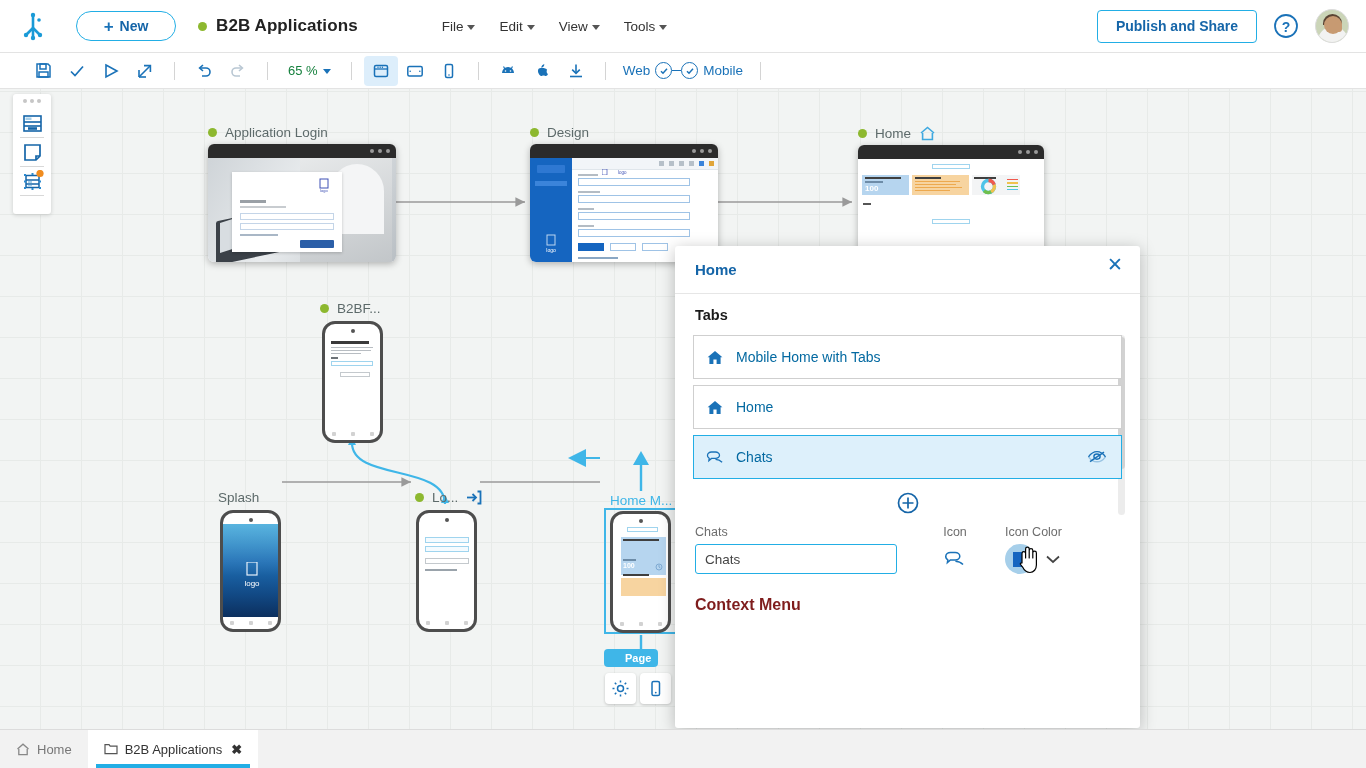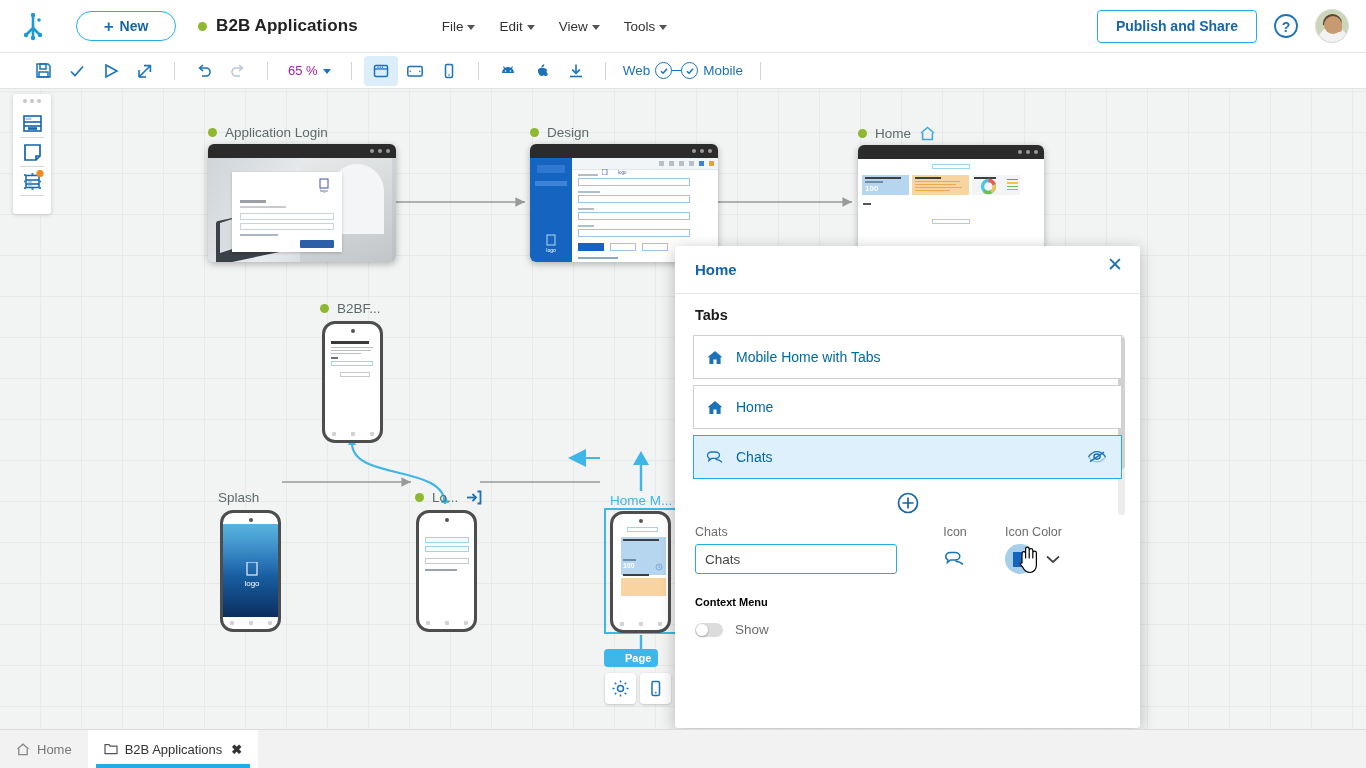--- a/index.html
+++ b/index.html
@@ -80,21 +80,21 @@
   .tb-icon {
     width: 34px; height: 30px;
     display: flex; align-items: center; justify-content: center;
     cursor: pointer; color: #1a72b8;
   }
   .tb-icon.disabled { color: #b9c7d3; }
   .tb-icon.active { background: #ddeefb; border-radius: 4px; }
   .tb-sep { width: 1px; height: 18px; background: #d4d4d4; margin: 0 12px; }
   .zoom-ctl {
     display: flex; align-items: center; gap: 5px;
-    color: #a21caf; font-size: 13px; cursor: pointer; padding: 0 8px;
+    color: #15803d; font-size: 13px; cursor: pointer; padding: 0 8px;
   }
   .caret-b { display:inline-block; width:0;height:0;
     border-left:4px solid transparent;border-right:4px solid transparent;
     border-top:5px solid #1a72b8; margin-top:2px; }
   .platform-group { display: flex; align-items: center; gap: 0px; color: #1a72b8; font-size: 13.5px; }
   .plat-label { margin: 0 5px; }
   .chk-circle {
     width: 17px; height: 17px; border-radius: 50%;
     border: 1.6px solid #1a72b8; display: flex; align-items: center; justify-content: center;
     cursor: pointer;
@@ -227,21 +227,21 @@
   .icon-col { width: 80px; text-align:center; margin-left: 18px; }
   .icon-col .fld-label { text-align:center; }
   .icon-pick { height:30px; display:flex;align-items:center;justify-content:center; color:#1a72b8; cursor:pointer;}
   .color-col { margin-left: 10px; }
   .color-row { display:flex; align-items:center; gap: 10px; height: 30px; }
   .swatch-outer {
     width: 30px; height: 30px; border-radius: 50%; background: #a6cfea;
     display:flex; align-items:center; justify-content:center; cursor:pointer;
   }
   .swatch-inner { width: 15px; height: 15px; background: #1565c0; }
-  .ctx-title { font-size: 11px; font-weight: bold; color: #000000; margin: 22px 0 0 20px; }
+  .ctx-title { font-size: 16px; font-weight: bold; color: #7f1d1d; margin: 22px 0 0 20px; }
   .toggle-row { display:flex; align-items:center; gap: 12px; margin: 14px 0 0 20px; }
   .toggle {
     width: 28px; height: 14px; border-radius: 8px; background: #dcdcdc;
     position: relative; cursor: pointer;
   }
   .toggle .knob {
     position:absolute; left:1px; top:1px; width:12px;height:12px;border-radius:50%;
     background:#fff; box-shadow: 0 1px 2px rgba(0,0,0,.3);
   }
   .toggle-label { font-size: 13.5px; color: #6d6d6d; }
@@ -850,26 +850,20 @@
           <span>
             <svg width="16" height="10" viewBox="0 0 16 10" fill="none" stroke="#444" stroke-width="1.7">
               <path d="M2 2.5 L8 8 L14 2.5"></path>
             </svg>
           </span>
         </div>
       </div>
     </div>
 
     <div class="ctx-title">Context Menu</div>
-    <div class="toggle-row">
-      <span class="toggle">
-        <span class="knob"></span>
-      </span>
-      <span class="toggle-label">Show</span>
-    </div>
   </div>
 
   <div class="cursor">
     <svg width="26" height="32" viewBox="0 0 26 32">
       <path d="M6 19 L6 9.5 a1.8 1.8 0 0 1 3.6 0 L9.6 14 L9.6 5 a1.8 1.8 0 0 1 3.6 0 L13.2 14 L13.2 6.5 a1.8 1.8 0 0 1 3.6 0 L16.8 14 L16.8 9 a1.8 1.8 0 0 1 3.6 0 L20.4 21 c0 4-2.6 7.5-6.4 7.5 -4 0-6-2.4-7.4-5.4 L4.2 20 a1.7 1.7 0 0 1 1.8-1z" fill="#ffffff" stroke="#000000" stroke-width="1.2" stroke-linejoin="round"></path>
     </svg>
   </div>
 </div>
 
 <div class="bottombar">

